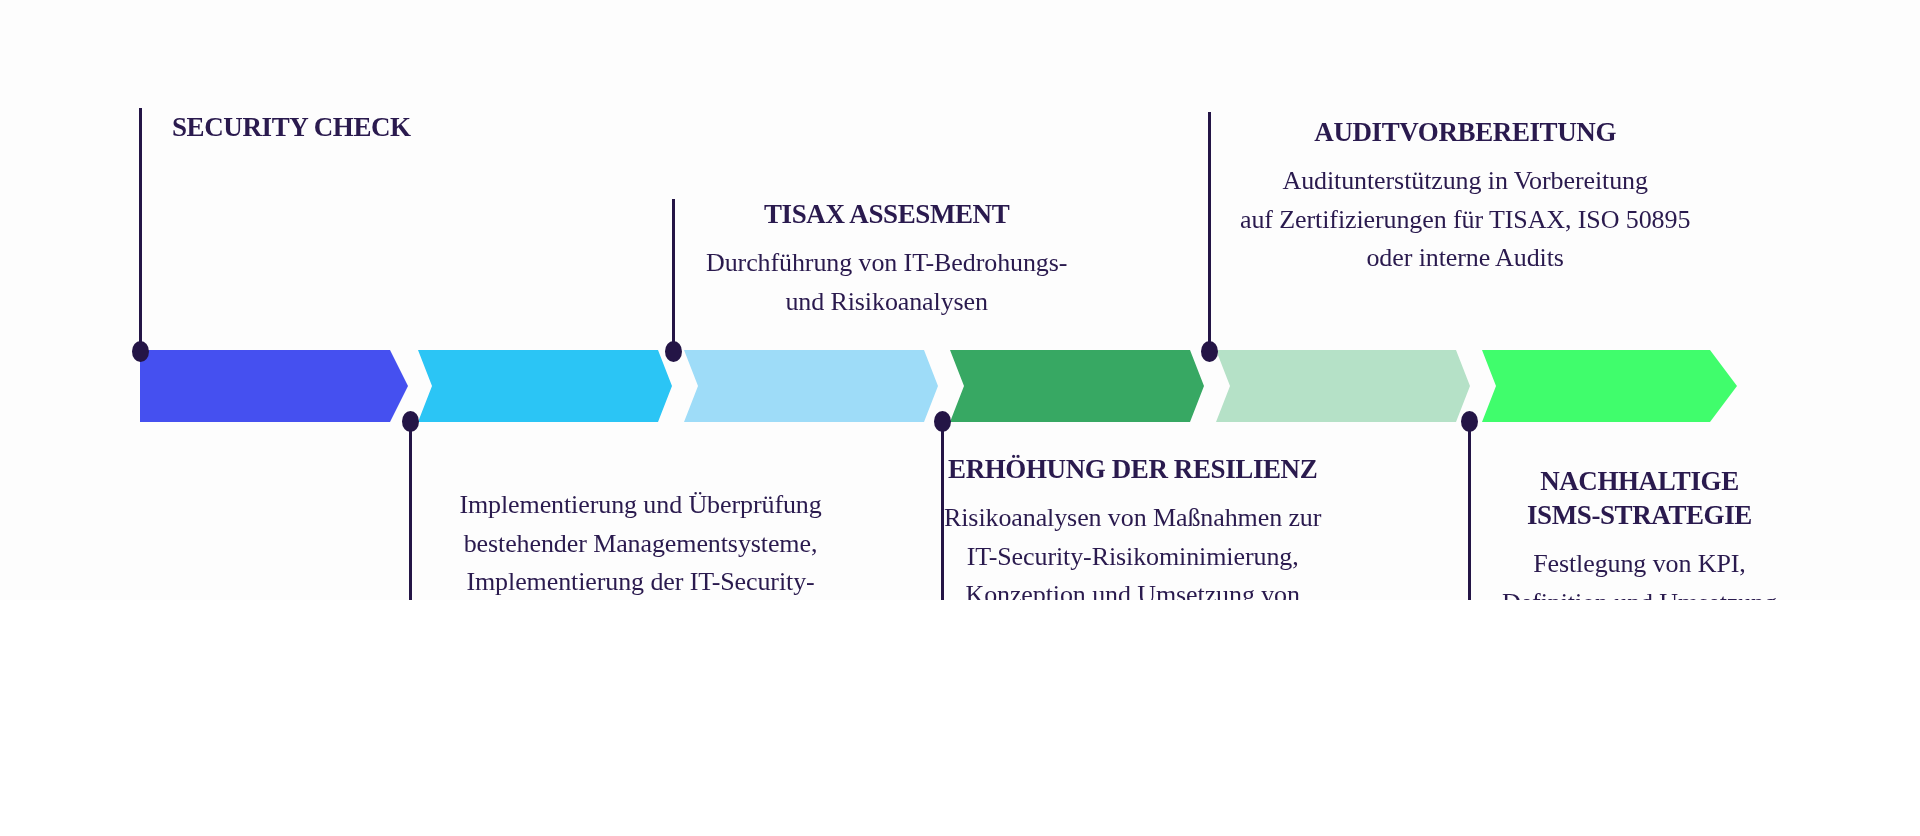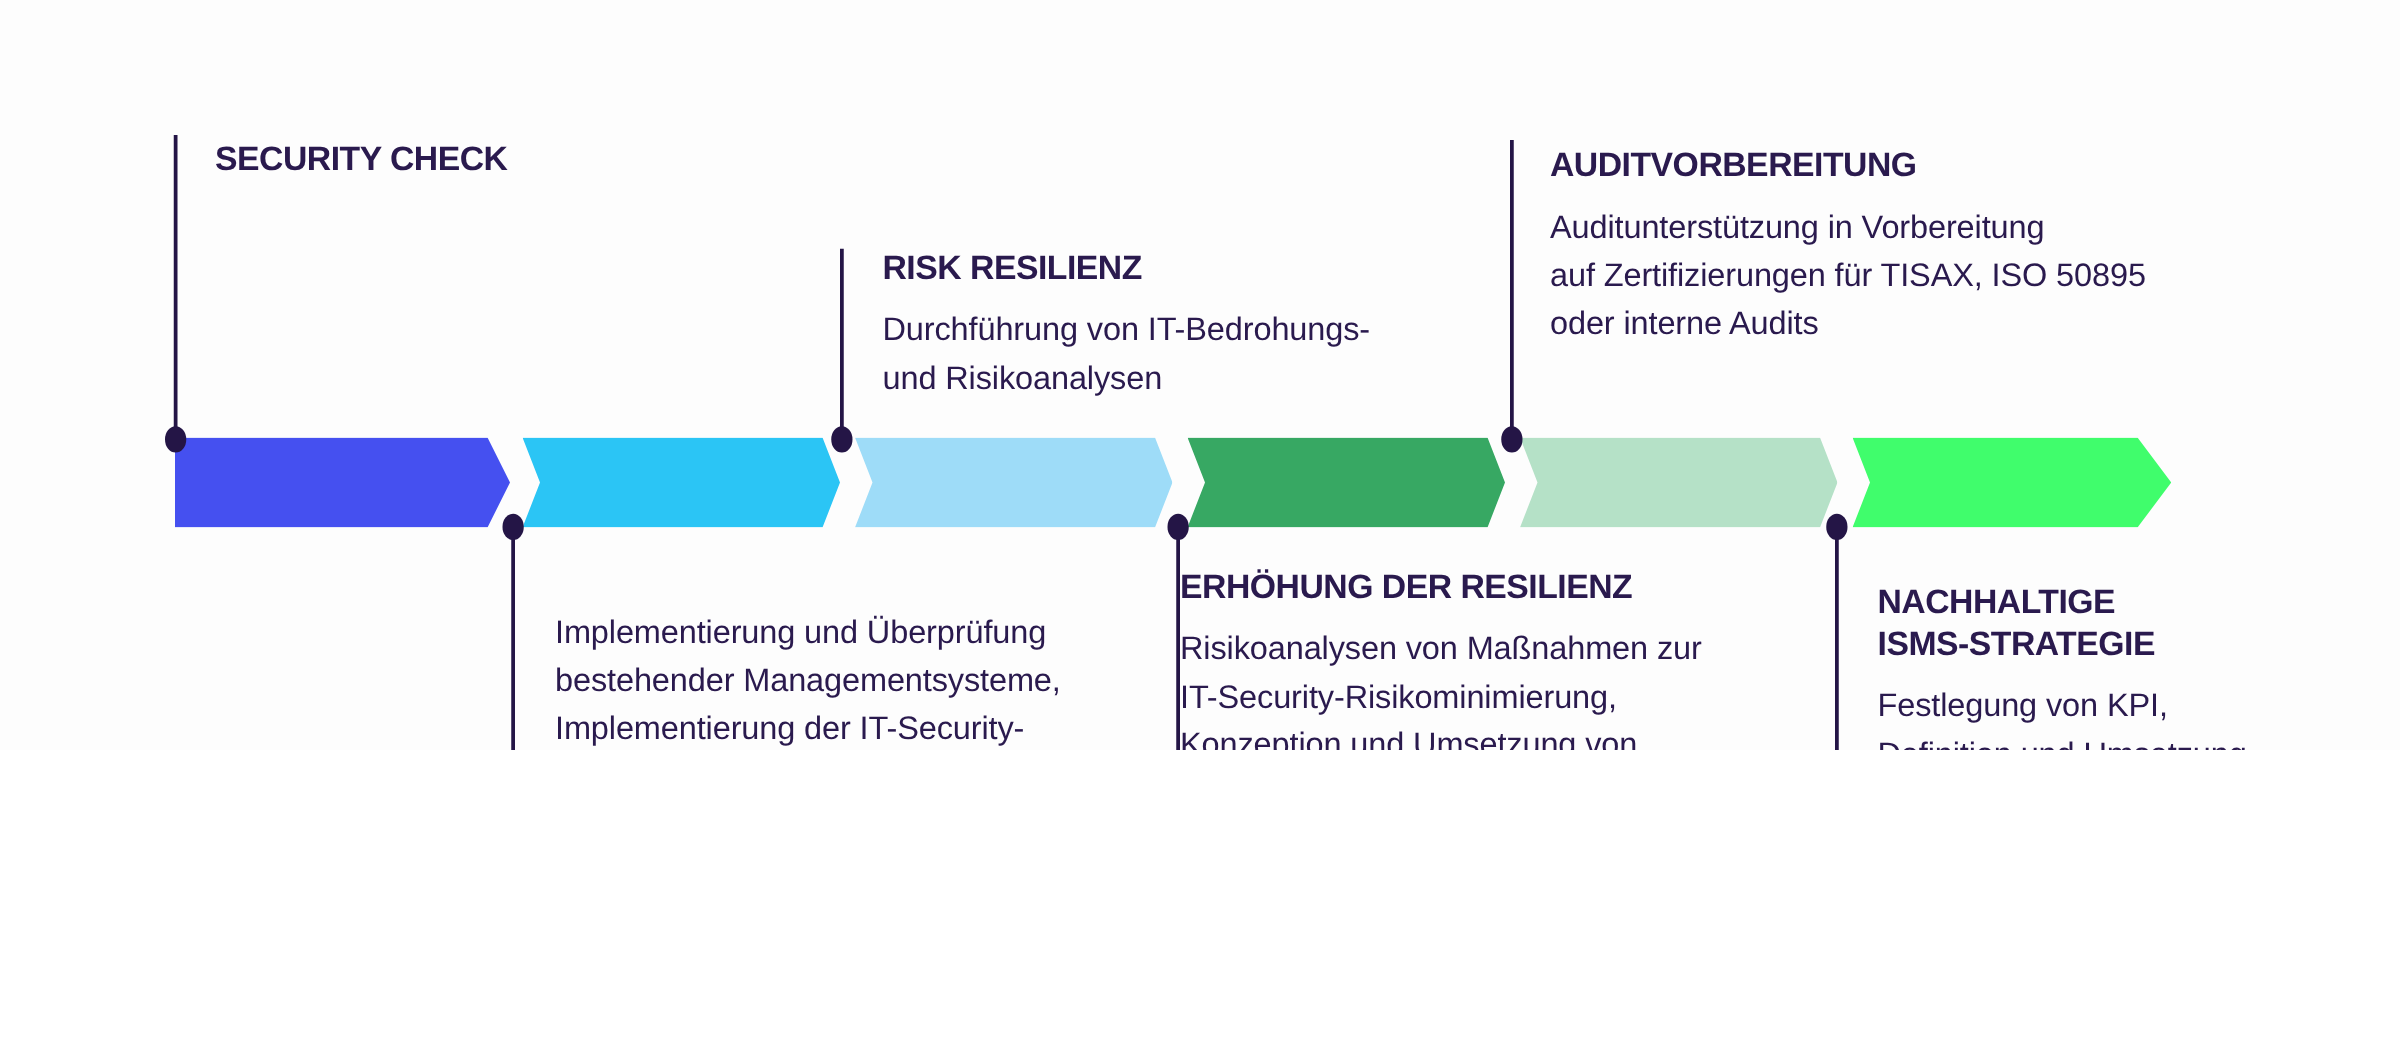--- a/index.html
+++ b/index.html
@@ -1,21 +1,22 @@
 <!DOCTYPE html>
 <html><head>
 <meta charset="utf-8">
 <style>
   html, body { margin: 0; padding: 0; background: #ffffff; }
   .canvas {
     position: relative;
     width: 1920px;
     height: 600px;
     overflow: hidden;
-    font-family: Liberation Sans, sans-serif;
+    font-family: Liberation Serif, serif;
+    text-align: center;
   }
   
   .chev {
     position: absolute;
     top: 350px;
     height: 72px;
   }
   .chev-first {
     clip-path: polygon(0 0, calc(100% - 18px) 0, 100% 50%, calc(100% - 18px) 100%, 0 100%);
   }
@@ -95,21 +96,21 @@
     </div>
 
     <div class="stage-label" style="left:444px; top:486px;">
       <p>Implementierung und Überprüfung
 bestehender Managementsysteme,
 Implementierung der IT-Security-
 Architektur, Richtlinien und Prozesse.</p>
     </div>
 
     <div class="stage-label" style="left:706px; top:197px;">
-      <h2>RISK RESILIENZ</h2>
+      <h2>TISAX ASSESMENT</h2>
       <p>Durchführung von IT-Bedrohungs-
 und Risikoanalysen</p>
     </div>
 
     <div class="stage-label" style="left:944px; top:452px;">
       <h2>ERHÖHUNG DER RESILIENZ</h2>
       <p>Risikoanalysen von Maßnahmen zur
 IT-Security-Risikominimierung,
 Konzeption und Umsetzung von
 IT-Security-Maßnahmen</p>

